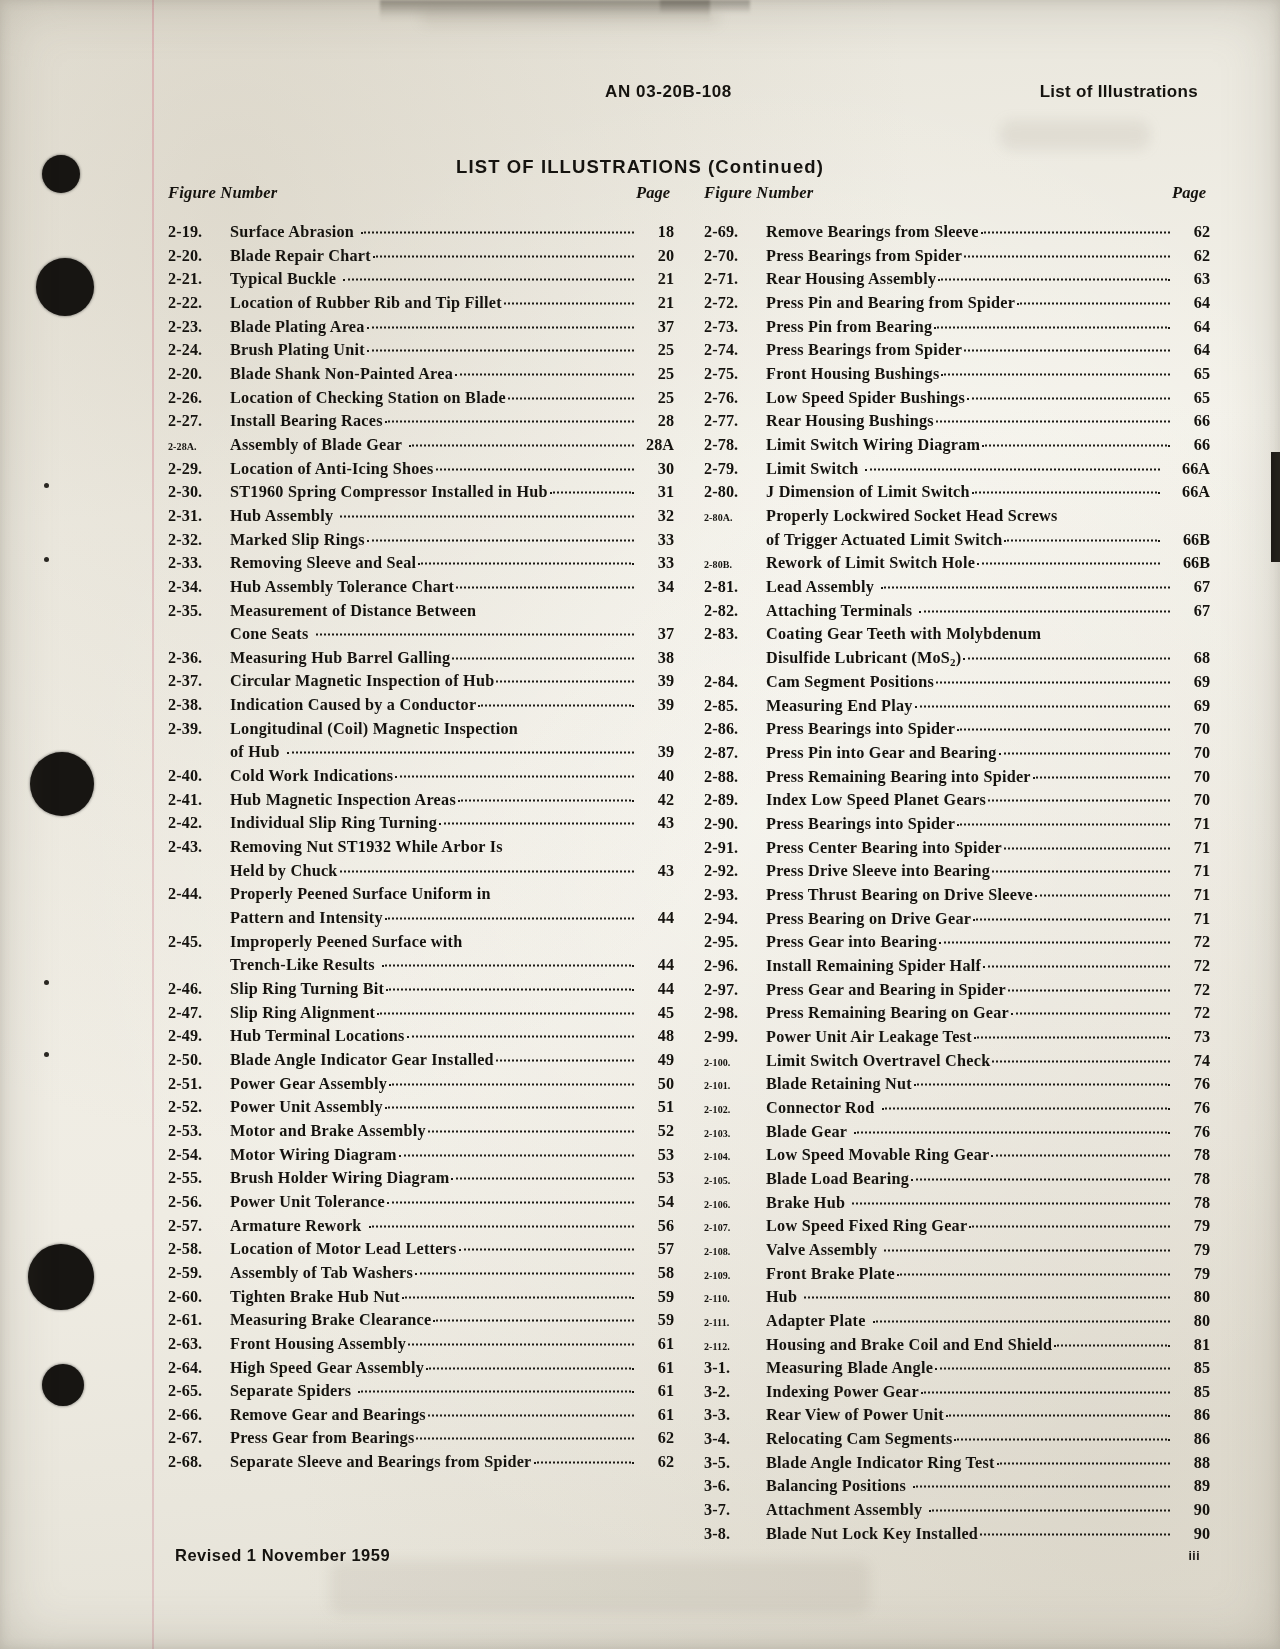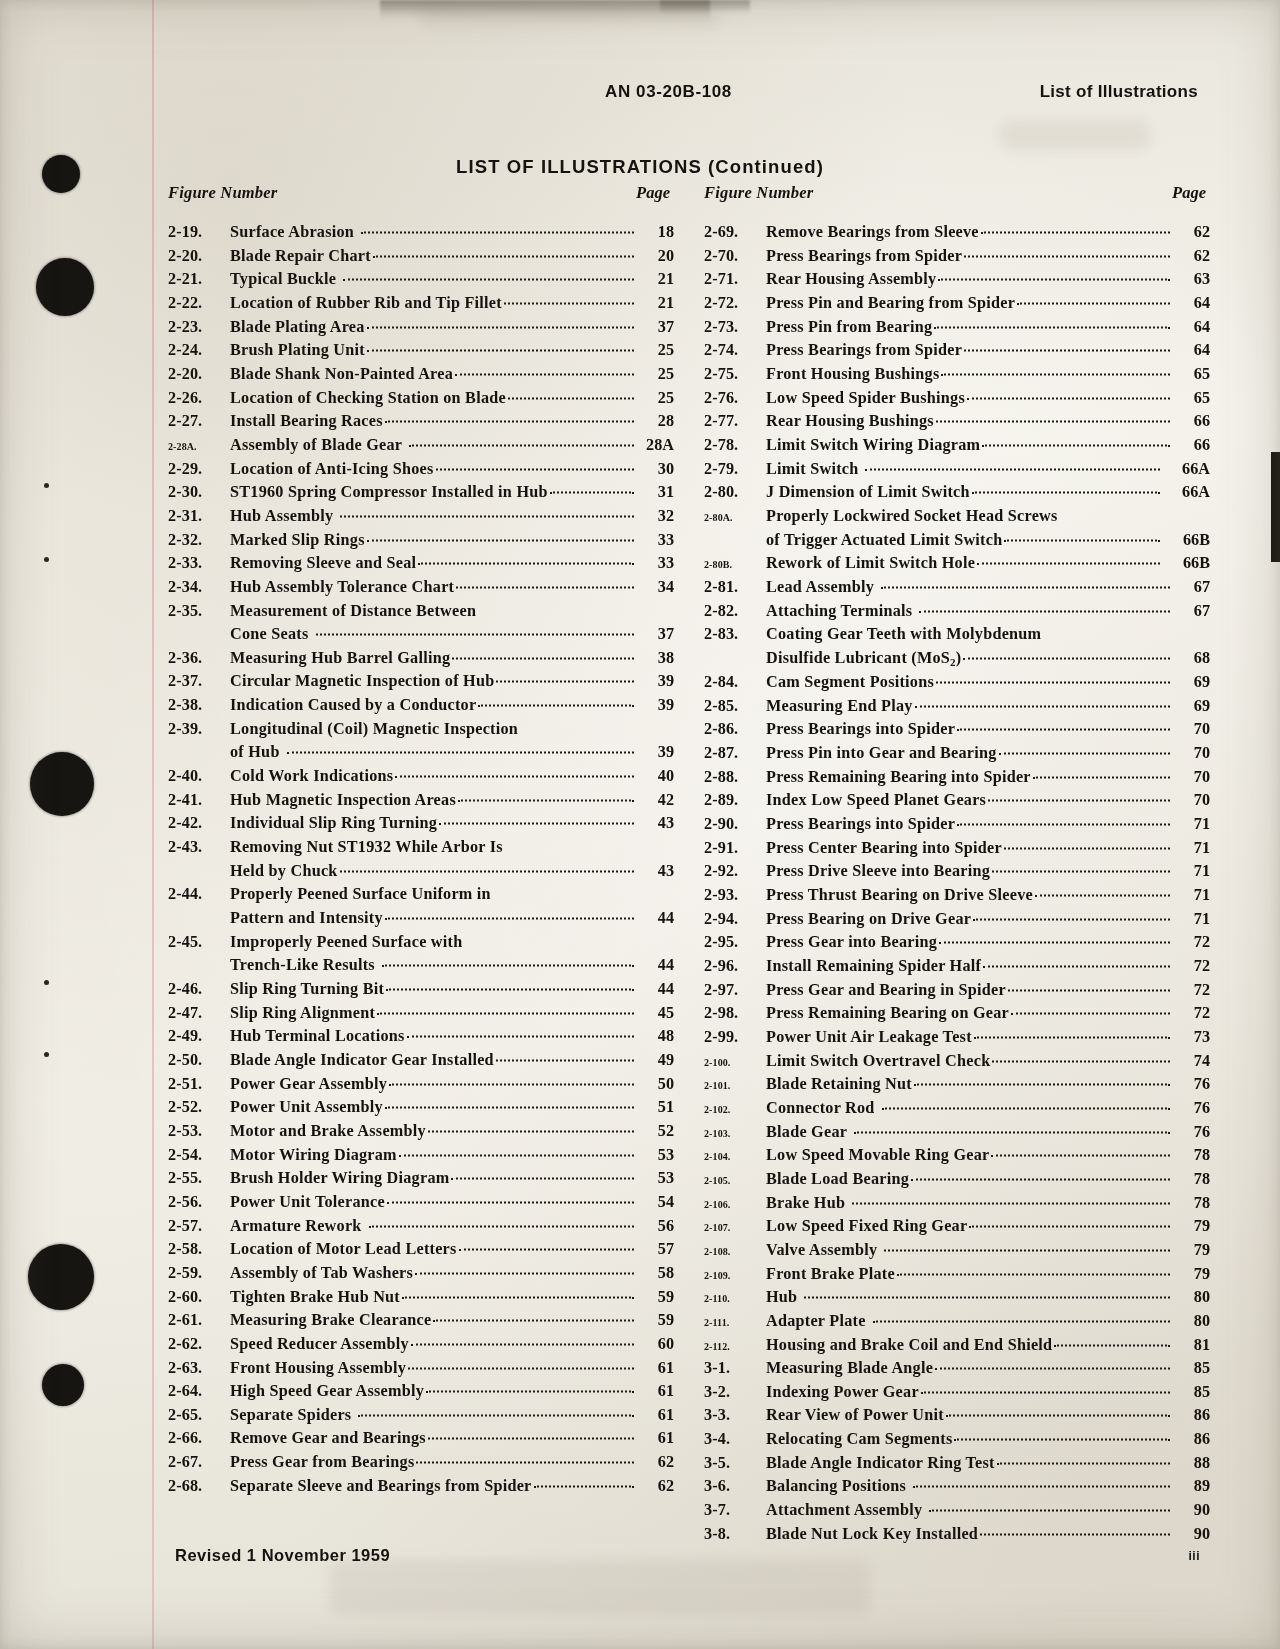--- a/index.html
+++ b/index.html
@@ -627,28 +627,20 @@
             </li>
             <li>
               <span class="num">2-61.</span>
               <span class="title-wrap">
                 <span class="ttl">Measuring Brake Clearance</span>
                 <span class="leader"></span>
               </span>
               <span class="pgno">59</span>
             </li>
             <li>
-              <span class="num">2-62.</span>
-              <span class="title-wrap">
-                <span class="ttl">Speed Reducer Assembly</span>
-                <span class="leader"></span>
-              </span>
-              <span class="pgno">60</span>
-            </li>
-            <li>
               <span class="num">2-63.</span>
               <span class="title-wrap">
                 <span class="ttl">Front Housing Assembly</span>
                 <span class="leader"></span>
               </span>
               <span class="pgno">61</span>
             </li>
             <li>
               <span class="num">2-64.</span>
               <span class="title-wrap">

